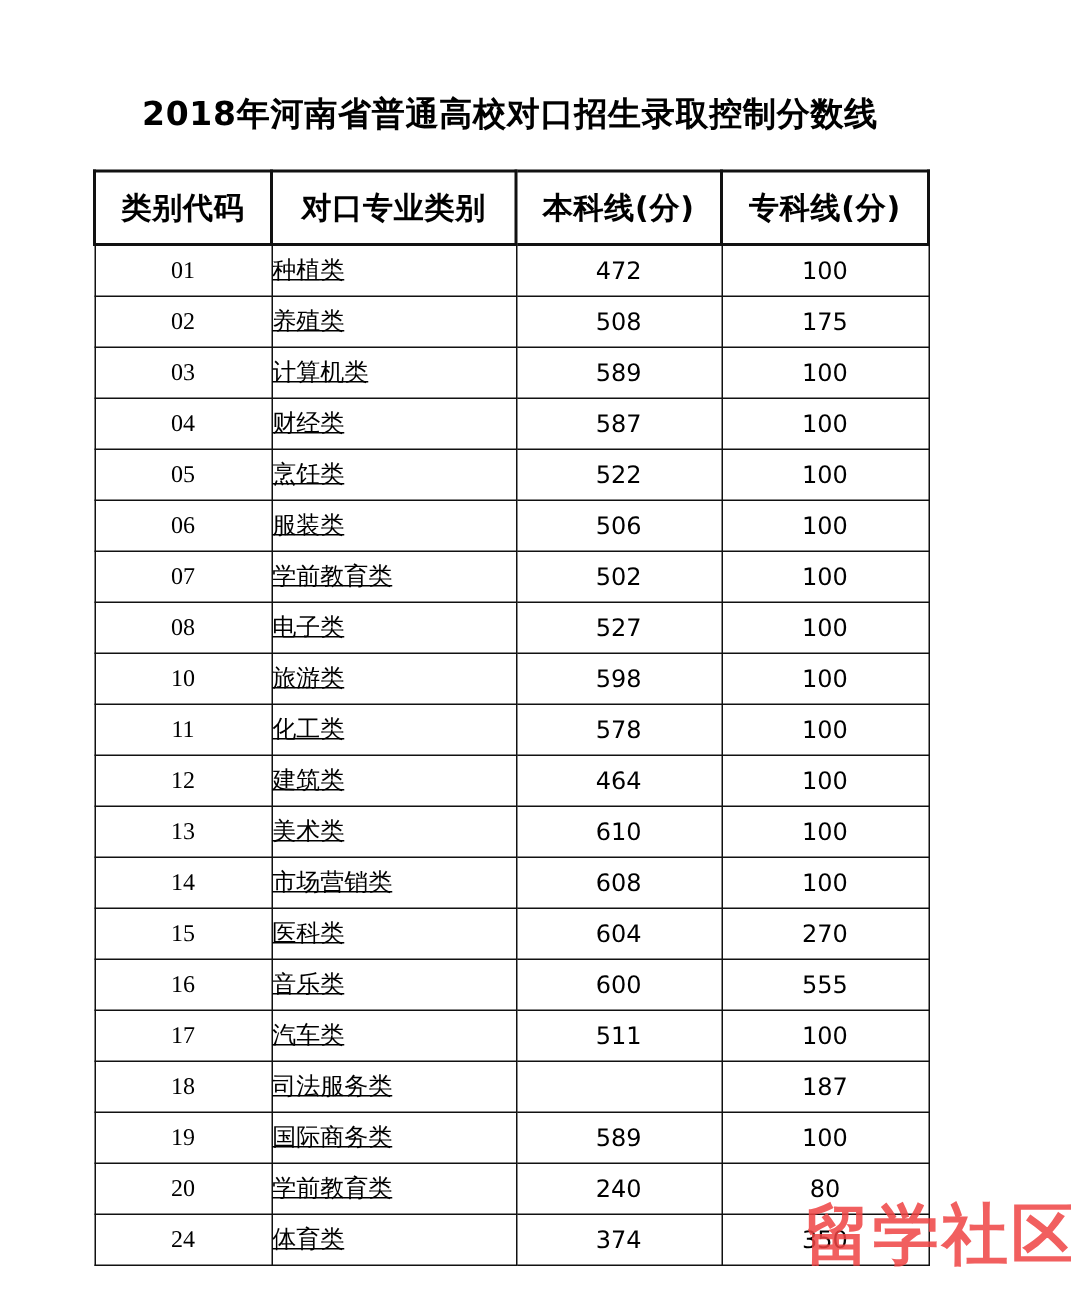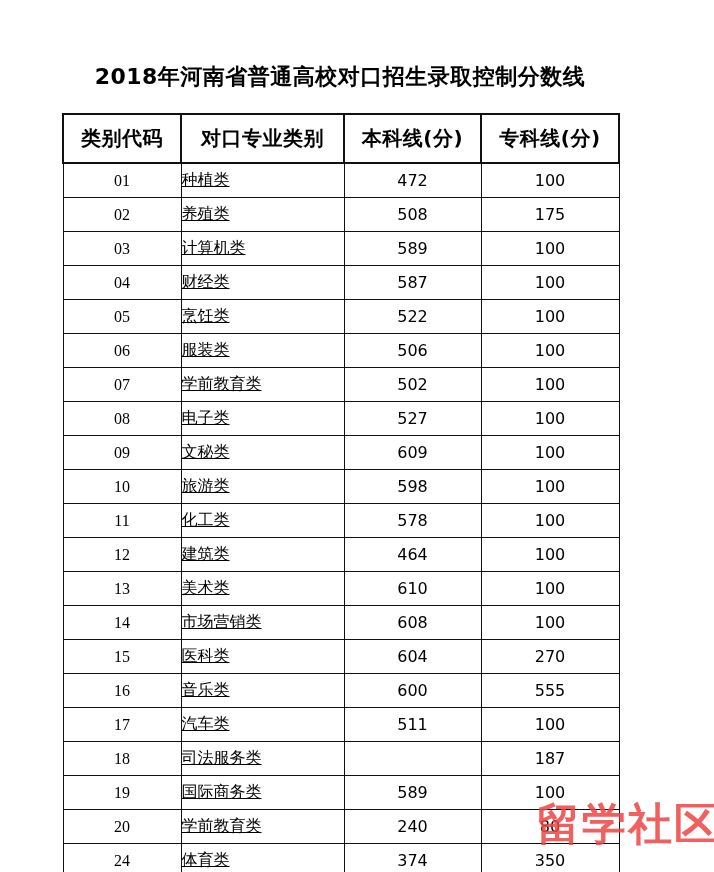--- a/index.html
+++ b/index.html
@@ -191,26 +191,20 @@
           <td class="cell-score">502</td>
           <td class="cell-score">100</td>
         </tr>
         <tr>
           <td class="cell-code">08</td>
           <td class="cell-major">电子类</td>
           <td class="cell-score">527</td>
           <td class="cell-score">100</td>
         </tr>
         <tr>
-          <td class="cell-code">09</td>
-          <td class="cell-major">文秘类</td>
-          <td class="cell-score">609</td>
-          <td class="cell-score">100</td>
-        </tr>
-        <tr>
           <td class="cell-code">10</td>
           <td class="cell-major">旅游类</td>
           <td class="cell-score">598</td>
           <td class="cell-score">100</td>
         </tr>
         <tr>
           <td class="cell-code">11</td>
           <td class="cell-major">化工类</td>
           <td class="cell-score">578</td>
           <td class="cell-score">100</td>

